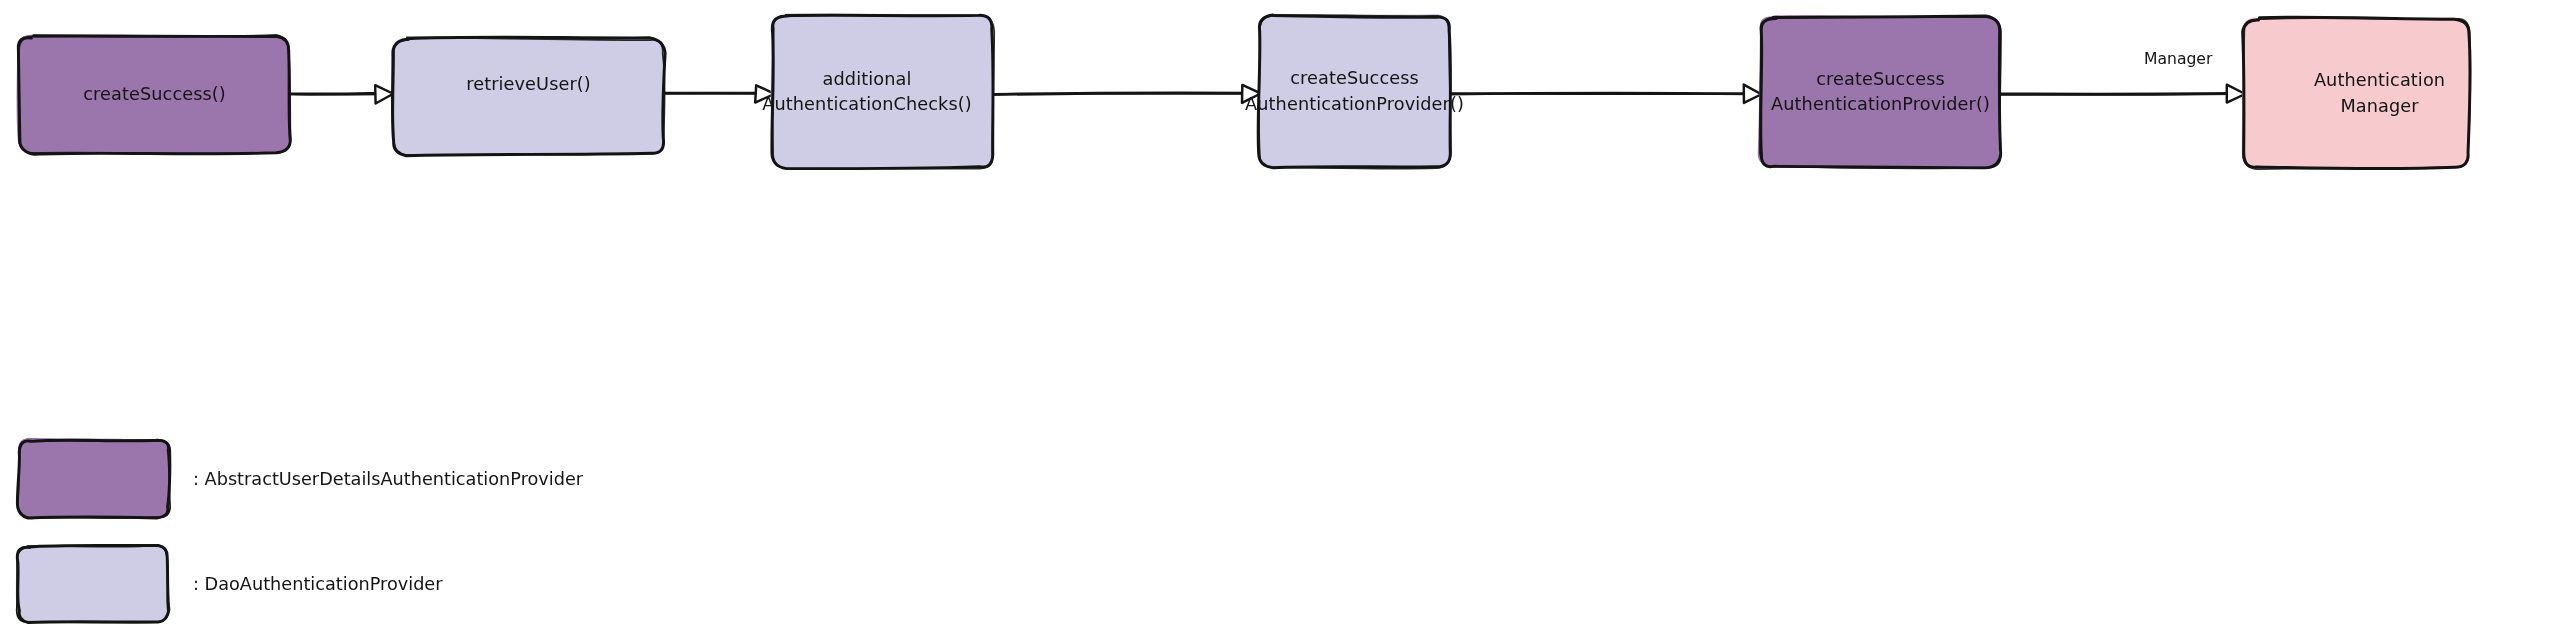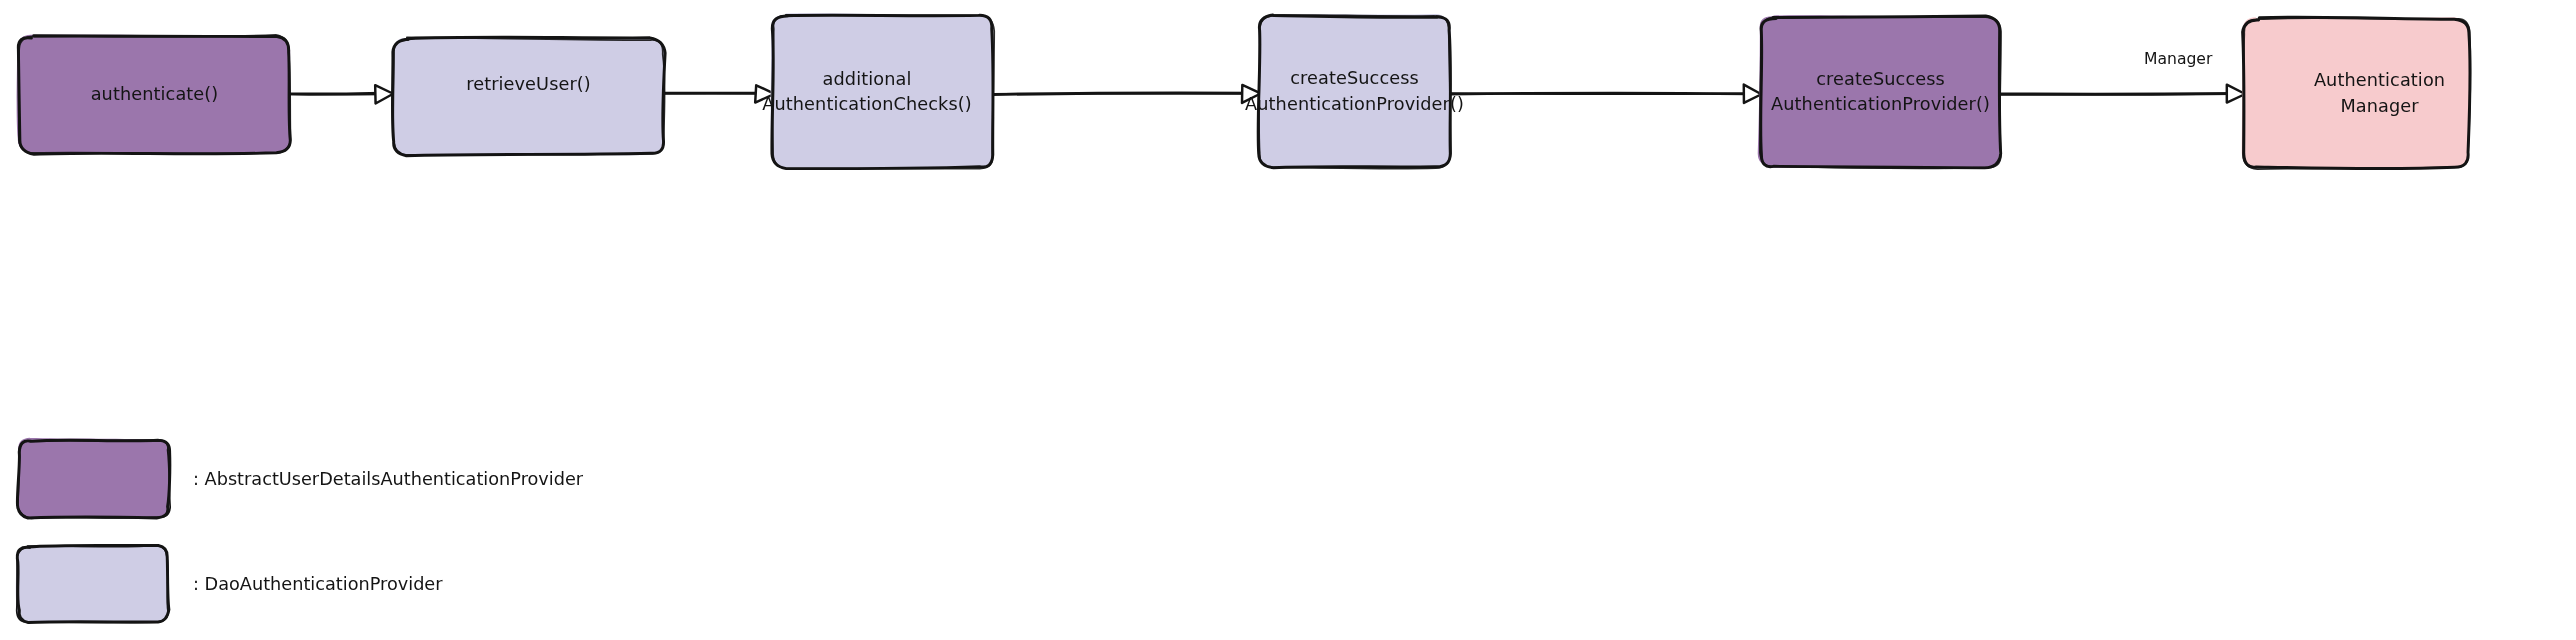--- a/index.html
+++ b/index.html
@@ -133,21 +133,21 @@
       </g>
       <g>
         <path d="M 51.71 1015.54 C 113.83 1017.07, 213.08 1020.64, 292.03 1015.27 Q 311.26 1016.60, 309.10 1038.47 C 313.61 1067.68, 310.17 1117.44, 311.04 1136.57 Q 307.96 1156.67, 288.11 1156.59 C 210.89 1158.84, 115.46 1157.07, 50.95 1158.39 Q 28.03 1156.27, 31.85 1136.92 C 27.94 1116.03, 29.44 1061.74, 32.17 1035.10 Q 30.60 1018.17, 52.09 1019.75" fill="#CFCDE5" stroke="none"></path>
         <path d="M 52.23 1018.36 C 116.37 1015.91, 215.95 1018.20, 293.64 1018.48 Q 313.16 1018.56, 313.63 1037.74 C 314.43 1067.08, 313.55 1115.56, 312.95 1138.01 Q 313.39 1158.36, 293.82 1157.11 C 214.74 1160.02, 117.34 1156.39, 52.68 1158.82 Q 31.88 1157.88, 31.88 1137.56 C 31.52 1116.59, 34.78 1060.50, 33.55 1038.10 Q 33.41 1018.13, 52.62 1016.81" fill="#CFCDE5" stroke="none"></path>
         <path d="M 51.23 1018.84 C 117.41 1014.10, 212.13 1016.64, 294.90 1016.29 Q 311.67 1019.21, 311.47 1036.85 C 312.74 1065.28, 311.49 1114.46, 314.70 1135.63 Q 310.98 1157.43, 294.36 1158.74 C 212.75 1158.91, 115.69 1156.77, 52.44 1159.49 Q 32.66 1156.04, 36.02 1136.50 C 29.13 1113.23, 36.93 1060.51, 32.28 1040.54 Q 30.38 1016.53, 55.82 1020.01" fill="none" stroke="#141414" stroke-width="5.5" stroke-linecap="round" stroke-linejoin="round"></path>
         <path d="M 51.61 1017.78 C 117.46 1014.45, 215.40 1022.20, 292.86 1016.06 Q 310.19 1019.84, 310.52 1035.19 C 317.09 1069.11, 308.54 1117.27, 312.97 1138.71 Q 313.97 1157.23, 291.87 1158.88 C 214.70 1161.56, 117.76 1158.22, 52.13 1158.24 Q 31.34 1159.75, 31.11 1137.43 C 32.55 1114.98, 31.59 1061.85, 32.11 1036.64 Q 36.17 1019.64, 54.61 1018.73" fill="none" stroke="#141414" stroke-width="3.2" stroke-linecap="round" stroke-linejoin="round"></path>
       </g>
     </svg>
   <div id="label-layer">
       <div class="edge-label" style="left: 2144px; top: 50px;">Manager</div>
-      <div class="node-label" style="left: 19px; top: 37px; width: 271px; height: 116px; font-size: 17.7px;">authenticate()</div>
+      <div class="node-label" style="left: 19px; top: 37px; width: 271px; height: 116px; font-size: 17.7px;">createSuccess()</div>
       <div class="node-label" style="left: 393px; top: 39px; width: 271px; height: 92px; font-size: 17.7px;">retrieveUser()</div>
       <div class="node-label" style="left: 773px; top: 16px; width: 188px; height: 152px; font-size: 17.7px;">additional
 AuthenticationChecks()</div>
       <div class="node-label" style="left: 1259px; top: 16px; width: 191px; height: 151px; font-size: 17.7px;">createSuccess
 AuthenticationProvider()</div>
       <div class="node-label" style="left: 1761px; top: 17px; width: 239px; height: 150px; font-size: 17.7px;">createSuccess
 AuthenticationProvider()</div>
       <div class="node-label" style="left: 2244px; top: 19px; width: 271px; height: 149px; font-size: 17.7px;">Authentication
 Manager</div>
       <div class="legend-label" style="left: 193px; top: 469px;">: AbstractUserDetailsAuthenticationProvider</div>

